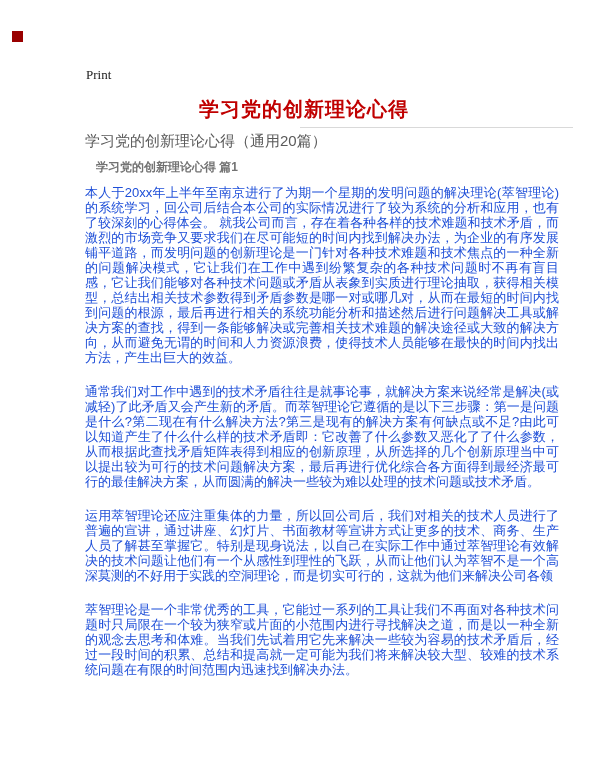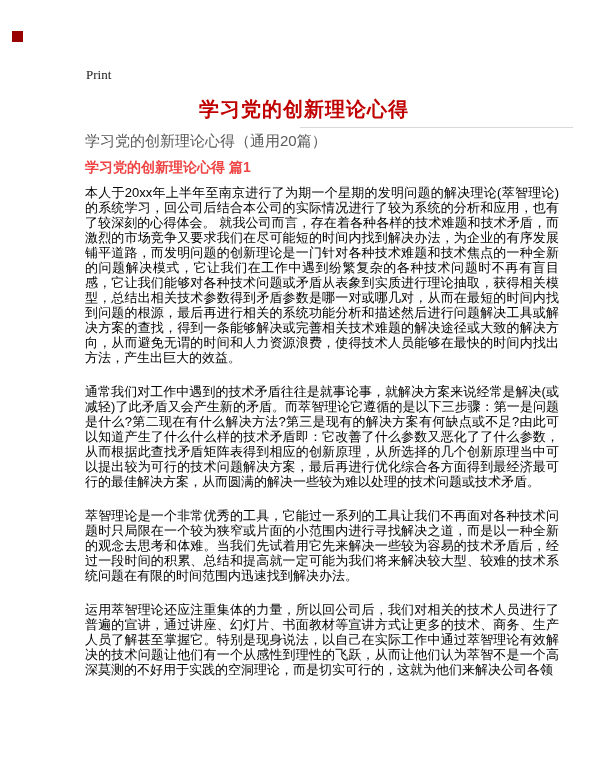--- a/index.html
+++ b/index.html
@@ -54,31 +54,31 @@
     top: 133px;
     width: 474px;
   }
   .doc-subtitle {
     margin: 0 0 10px 0;
     font-size: 15px;
     line-height: 15px;
     color: #5a5a5a;
   }
   .section-heading {
-    margin: 0 0 9px 0;
-    font-size: 14px;
+    margin: 0 0 9px 11px;
+    font-size: 12px;
     line-height: 18px;
     font-weight: bold;
-    color: #ef4444;
+    color: #737373;
   }
   .paragraphs .para {
     margin: 0 0 19px 0;
     font-size: 13px;
     line-height: 15px;
-    color: #000000;
+    color: #1d4ed8;
     text-align: justify;
     word-break: break-all;
   }
 </style>
 </head>
 <body>
 
 <div class="page">
 
   <div class="red-marker"></div>
@@ -90,18 +90,18 @@
   <div class="hairline"></div>
 
   <div class="content">
     <div class="doc-subtitle">学习党的创新理论心得（通用20篇）</div>
 
     <div class="section-heading">学习党的创新理论心得 篇1</div>
 
     <div class="paragraphs">
         <p class="para">本人于20xx年上半年至南京进行了为期一个星期的发明问题的解决理论(萃智理论)的系统学习，回公司后结合本公司的实际情况进行了较为系统的分析和应用，也有了较深刻的心得体会。 就我公司而言，存在着各种各样的技术难题和技术矛盾，而激烈的市场竞争又要求我们在尽可能短的时间内找到解决办法，为企业的有序发展铺平道路，而发明问题的创新理论是一门针对各种技术难题和技术焦点的一种全新的问题解决模式，它让我们在工作中遇到纷繁复杂的各种技术问题时不再有盲目感，它让我们能够对各种技术问题或矛盾从表象到实质进行理论抽取，获得相关模型，总结出相关技术参数得到矛盾参数是哪一对或哪几对，从而在最短的时间内找到问题的根源，最后再进行相关的系统功能分析和描述然后进行问题解决工具或解决方案的查找，得到一条能够解决或完善相关技术难题的解决途径或大致的解决方向，从而避免无谓的时间和人力资源浪费，使得技术人员能够在最快的时间内找出方法，产生出巨大的效益。</p>
         <p class="para">通常我们对工作中遇到的技术矛盾往往是就事论事，就解决方案来说经常是解决(或减轻)了此矛盾又会产生新的矛盾。而萃智理论它遵循的是以下三步骤：第一是问题是什么?第二现在有什么解决方法?第三是现有的解决方案有何缺点或不足?由此可以知道产生了什么什么样的技术矛盾即：它改善了什么参数又恶化了了什么参数，从而根据此查找矛盾矩阵表得到相应的创新原理，从所选择的几个创新原理当中可以提出较为可行的技术问题解决方案，最后再进行优化综合各方面得到最经济最可行的最佳解决方案，从而圆满的解决一些较为难以处理的技术问题或技术矛盾。</p>
+        <p class="para">运用萃智理论还应注重集体的力量，所以回公司后，我们对相关的技术人员进行了普遍的宣讲，通过讲座、幻灯片、书面教材等宣讲方式让更多的技术、商务、生产人员了解甚至掌握它。特别是现身说法，以自己在实际工作中通过萃智理论有效解决的技术问题让他们有一个从感性到理性的飞跃，从而让他们认为萃智不是一个高深莫测的不好用于实践的空洞理论，而是切实可行的，这就为他们来解决公司各领</p>
         <p class="para">萃智理论是一个非常优秀的工具，它能过一系列的工具让我们不再面对各种技术问题时只局限在一个较为狭窄或片面的小范围内进行寻找解决之道，而是以一种全新的观念去思考和体难。当我们先试着用它先来解决一些较为容易的技术矛盾后，经过一段时间的积累、总结和提高就一定可能为我们将来解决较大型、较难的技术系统问题在有限的时间范围内迅速找到解决办法。</p>
-        <p class="para">运用萃智理论还应注重集体的力量，所以回公司后，我们对相关的技术人员进行了普遍的宣讲，通过讲座、幻灯片、书面教材等宣讲方式让更多的技术、商务、生产人员了解甚至掌握它。特别是现身说法，以自己在实际工作中通过萃智理论有效解决的技术问题让他们有一个从感性到理性的飞跃，从而让他们认为萃智不是一个高深莫测的不好用于实践的空洞理论，而是切实可行的，这就为他们来解决公司各领</p>
       </div>
   </div>
 
 </div>
 
 </body></html>

